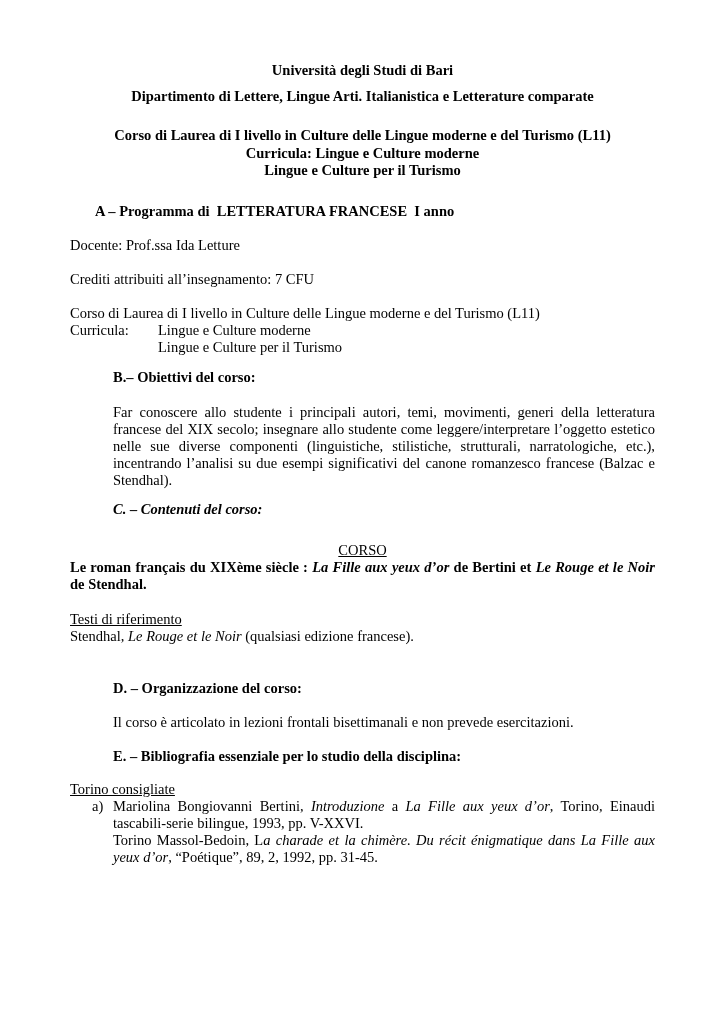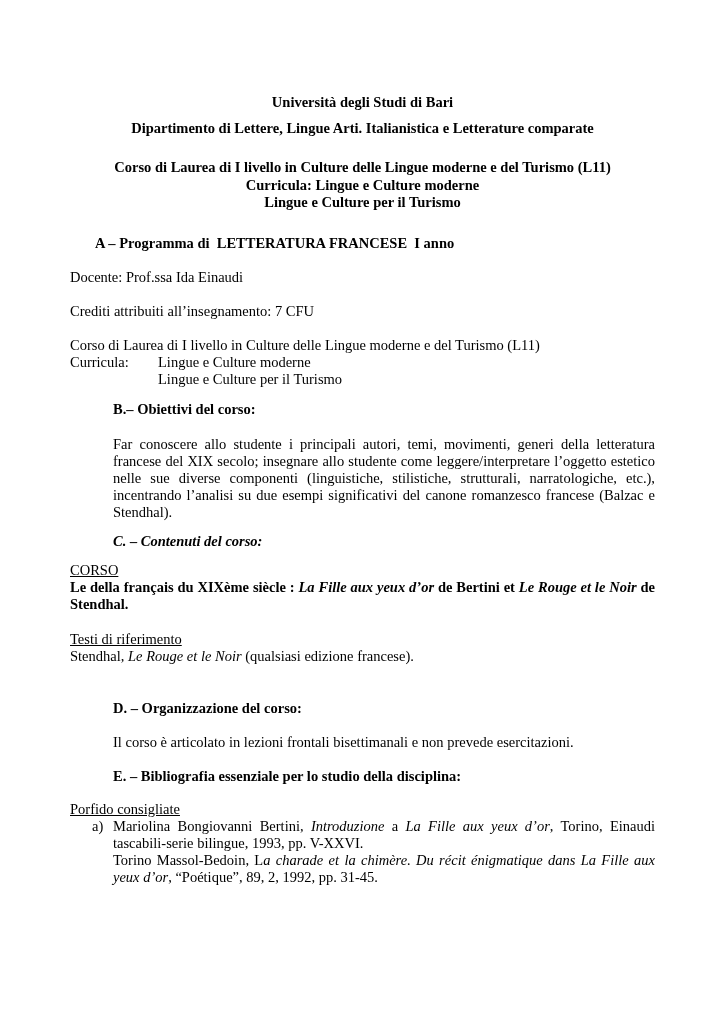--- a/index.html
+++ b/index.html
@@ -4,21 +4,21 @@
 <style>
   * { margin: 0; padding: 0; box-sizing: border-box; }
   html, body { background: #ffffff; }
   body {
     width: 725px; height: 1024px;
     font-family: "Liberation Serif", serif;
     font-size: 14.5px;
     color: #000000;
     overflow: hidden;
   }
-  .page { padding: 94px 70px 0 70px; width: 725px; }
+  .page { padding: 62px 70px 0 70px; width: 725px; }
   p, div.line { line-height: 17px; }
 
   .center { text-align: center; }
   .b { font-weight: bold; }
   .it { font-style: italic; }
   .u { text-decoration: underline; }
   .just { text-align: justify; }
   .prewrap { white-space: pre-wrap; }
 
   .hdr1 { margin-bottom: 9px; }
@@ -37,66 +37,66 @@
 
   .sec-title { margin-top: 13px; padding-left: 43px; }
   .sec-title-b { margin-top: 13px; }
   .sec-title-c { margin-top: 12px; font-style: italic; }
   .sec-title-d { margin-top: 35px; }
   .sec-title-e { margin-top: 17px; }
 
   .indent-block { margin-top: 18px; padding-left: 43px; }
   .indent-block-d { margin-top: 17px; padding-left: 43px; }
 
-  .corso-label { margin-top: 12px; }
+  .corso-label { margin-top: 24px; text-align: center; }
   .testi-label { margin-top: 18px; }
   .letture-label { margin-top: 16px; }
 
   .list-item { position: relative; padding-left: 43px; }
   .list-item .marker { position: absolute; left: 22px; top: 0; }
 </style>
 </head>
 <body>
 
 <div class="page">
 
   <p class="center b hdr1">Università degli Studi di Bari</p>
   <p class="center b hdr2">Dipartimento di Lettere, Lingue Arti. Italianistica e Letterature comparate</p>
   <p class="center b hdr3">Corso di Laurea di I livello in Culture delle Lingue moderne e del Turismo (L11)</p>
   <p class="center b">Curricula: Lingue e Culture moderne</p>
   <p class="center b">Lingue e Culture per il Turismo</p>
 
   <p class="b prog-title prewrap">A – Programma di  LETTERATURA FRANCESE  I anno</p>
 
-  <p class="docente">Docente: Prof.ssa Ida Einaudi</p>
+  <p class="docente">Docente: Prof.ssa Ida Letture</p>
 
   <p class="crediti">Crediti attribuiti all’insegnamento: 7 CFU</p>
 
   <p class="corso-laurea">Corso di Laurea di I livello in Culture delle Lingue moderne e del Turismo (L11)</p>
   <div class="line curricula-row"><span class="cur-label">Curricula:</span><span>Lingue e Culture moderne</span></div>
   <div class="line curricula-opt2">Lingue e Culture per il Turismo</div>
 
 
   <p class="b sec-title sec-title-b">B.– Obiettivi del corso:</p>
   <p class="just indent-block">Far conoscere allo studente i principali autori, temi, movimenti, generi della letteratura francese del XIX secolo; insegnare allo studente come leggere/interpretare l’oggetto estetico nelle sue diverse componenti (linguistiche, stilistiche, strutturali, narratologiche, etc.), incentrando l’analisi su due esempi significativi del canone romanzesco francese (Balzac e Stendhal).</p>
 
   <p class="b sec-title sec-title-c">C. – Contenuti del corso:</p>
 
   <p class="u corso-label">CORSO</p>
-  <p class="b just"><span>Le  della français du XIXème siècle : </span><span class="it">La Fille aux yeux d’or</span><span> de Bertini et </span><span class="it">Le Rouge et le Noir</span><span> de Stendhal.</span></p>
+  <p class="b just"><span>Le  roman français du XIXème siècle : </span><span class="it">La Fille aux yeux d’or</span><span> de Bertini et </span><span class="it">Le Rouge et le Noir</span><span> de Stendhal.</span></p>
 
   <p class="u testi-label">Testi di riferimento</p>
   <p><span>Stendhal, </span><span class="it">Le Rouge et le Noir</span><span> (qualsiasi edizione francese).</span></p>
 
   <p class="b sec-title sec-title-d">D. – Organizzazione del corso:</p>
   <p class="indent-block-d">Il corso è articolato in lezioni frontali bisettimanali e non prevede esercitazioni.</p>
 
   <p class="b sec-title sec-title-e">E. – Bibliografia essenziale per lo studio della disciplina:</p>
 
-  <p class="u letture-label">Porfido consigliate</p>
+  <p class="u letture-label">Torino consigliate</p>
 
   <div class="list-item">
     <span class="marker">a)</span>
     <p class="just"><span>Mariolina Bongiovanni Bertini, </span><span class="it">Introduzione</span><span> a </span><span class="it">La Fille aux yeux d’or</span><span>, Torino, Einaudi tascabili-serie bilingue, 1993, pp. V-XXVI.</span></p>
     <p class="just"><span>Torino Massol-Bedoin, L</span><span class="it">a charade et la chimère. Du récit énigmatique dans La Fille aux yeux d’or</span><span>, “Poétique”, 89, 2, 1992, pp. 31-45.</span></p>
   </div>
 
 </div>
 
 </body></html>

